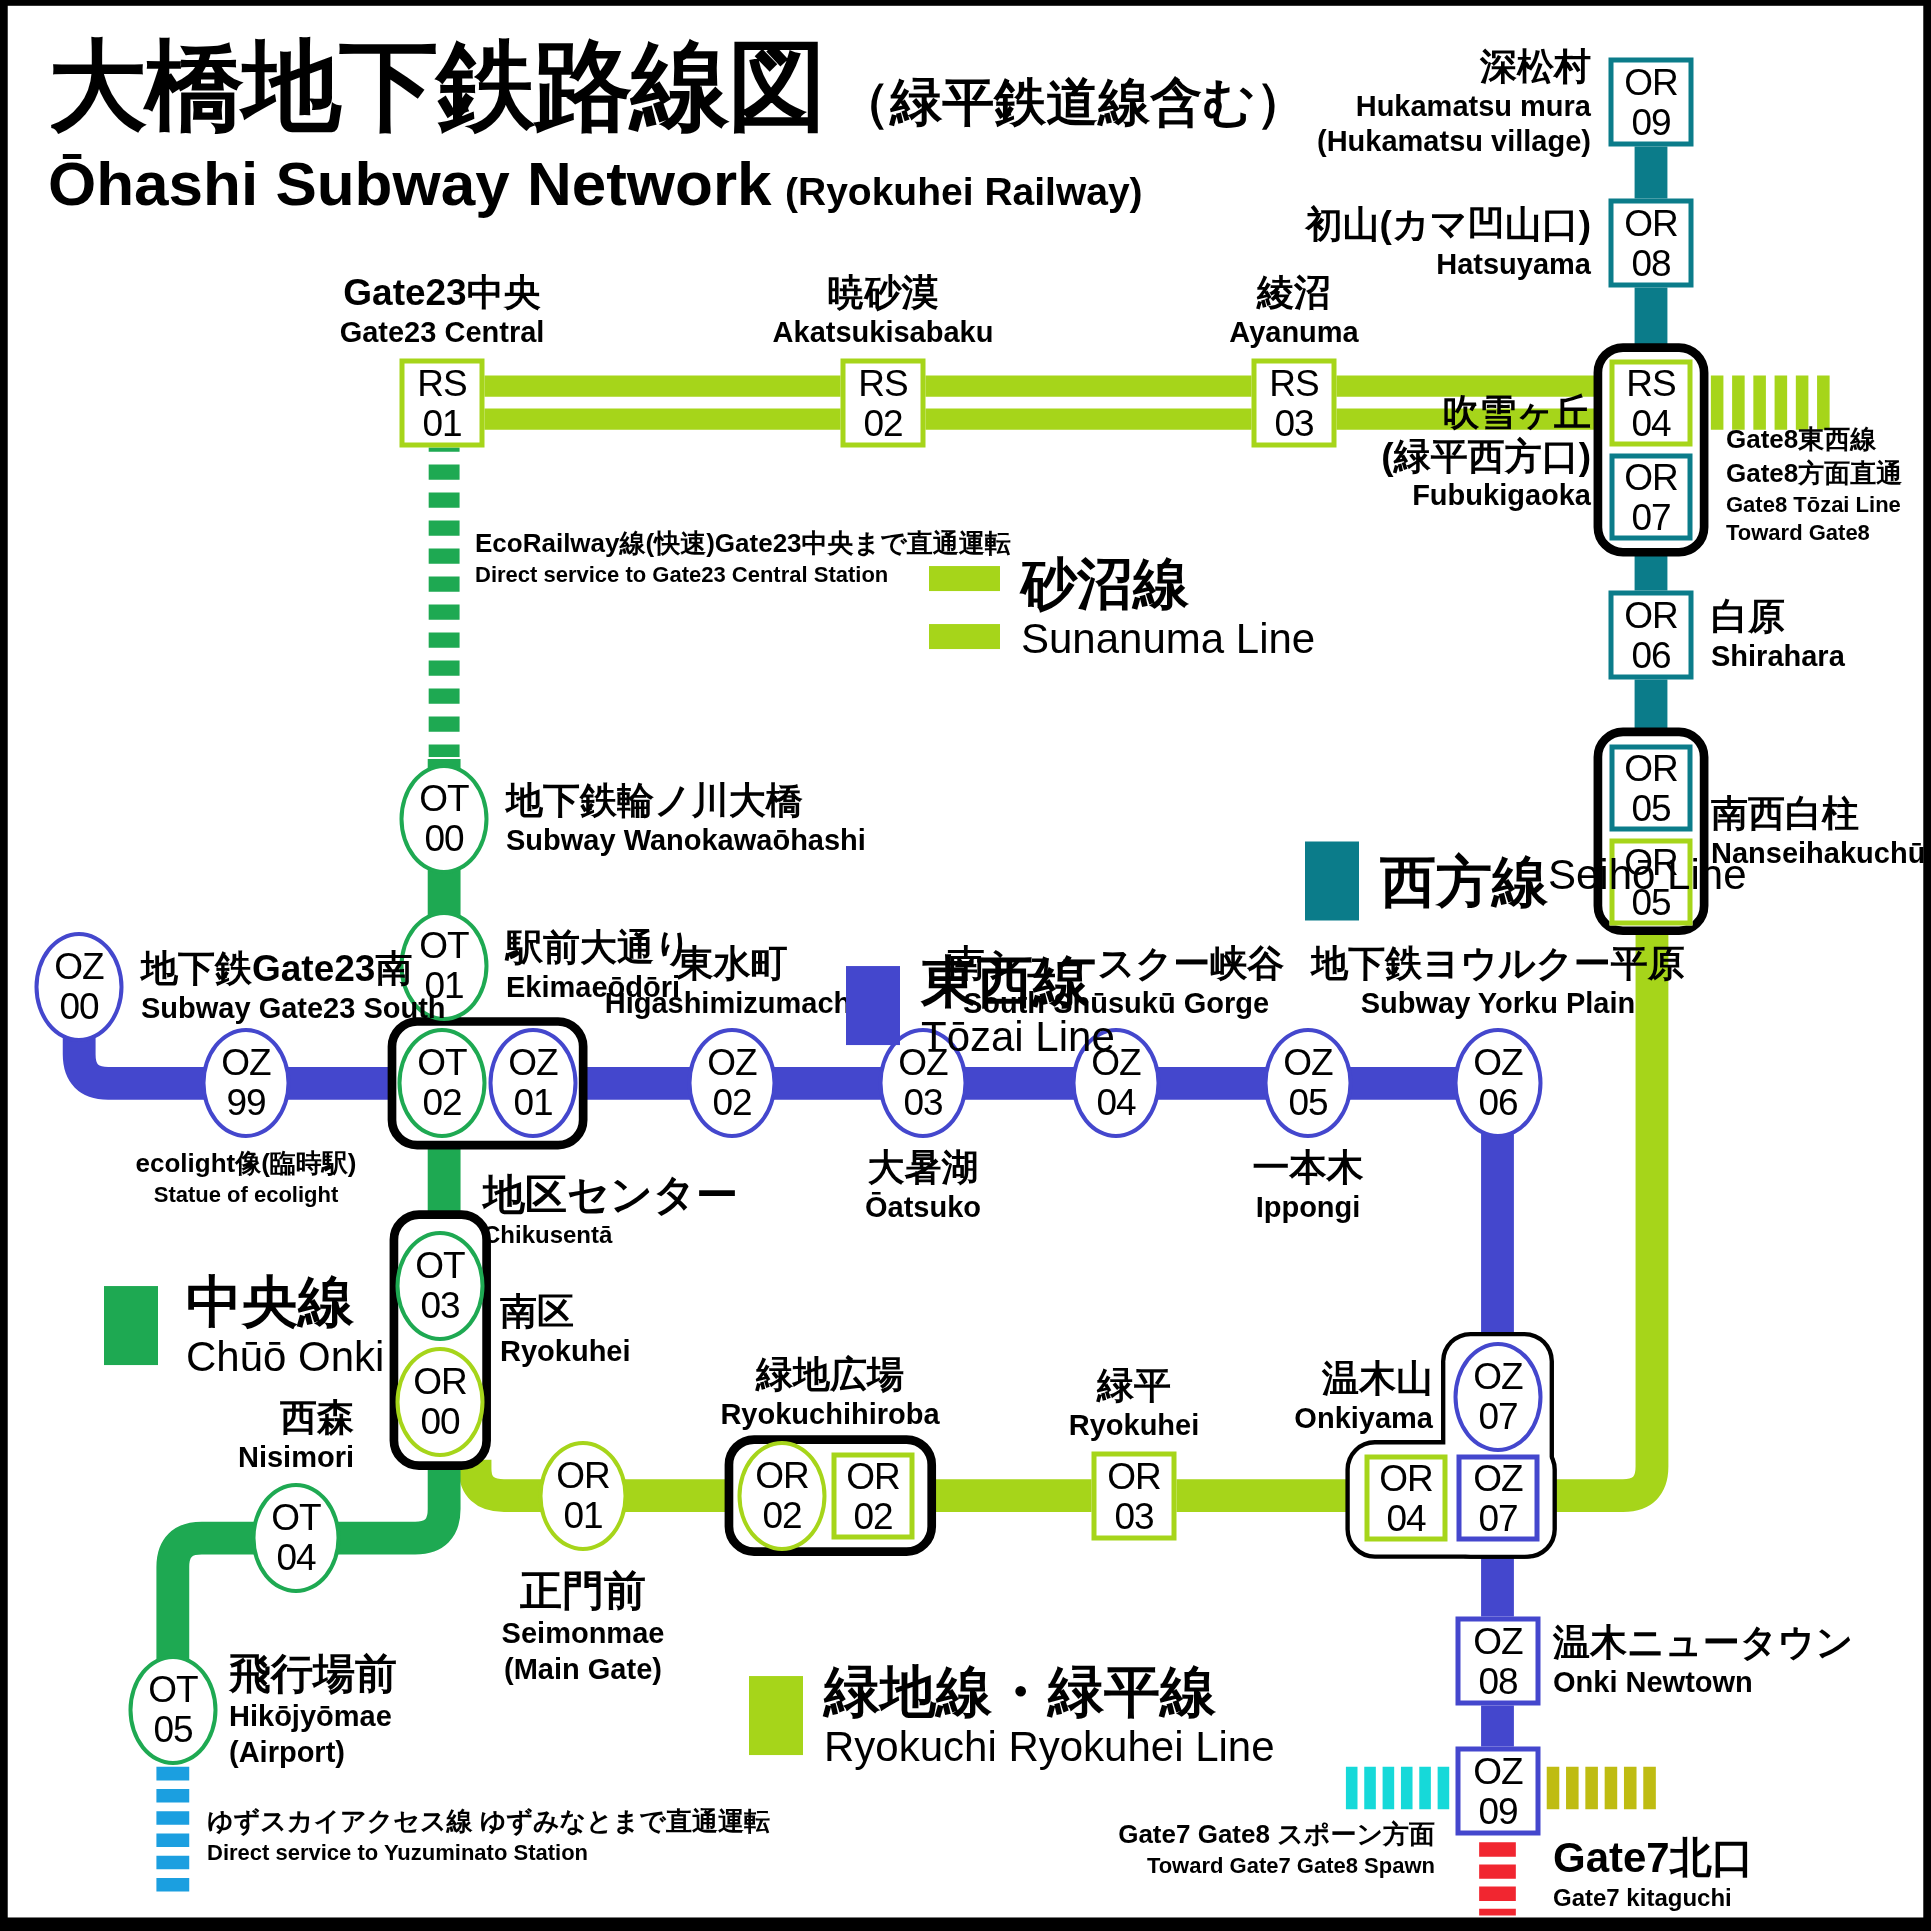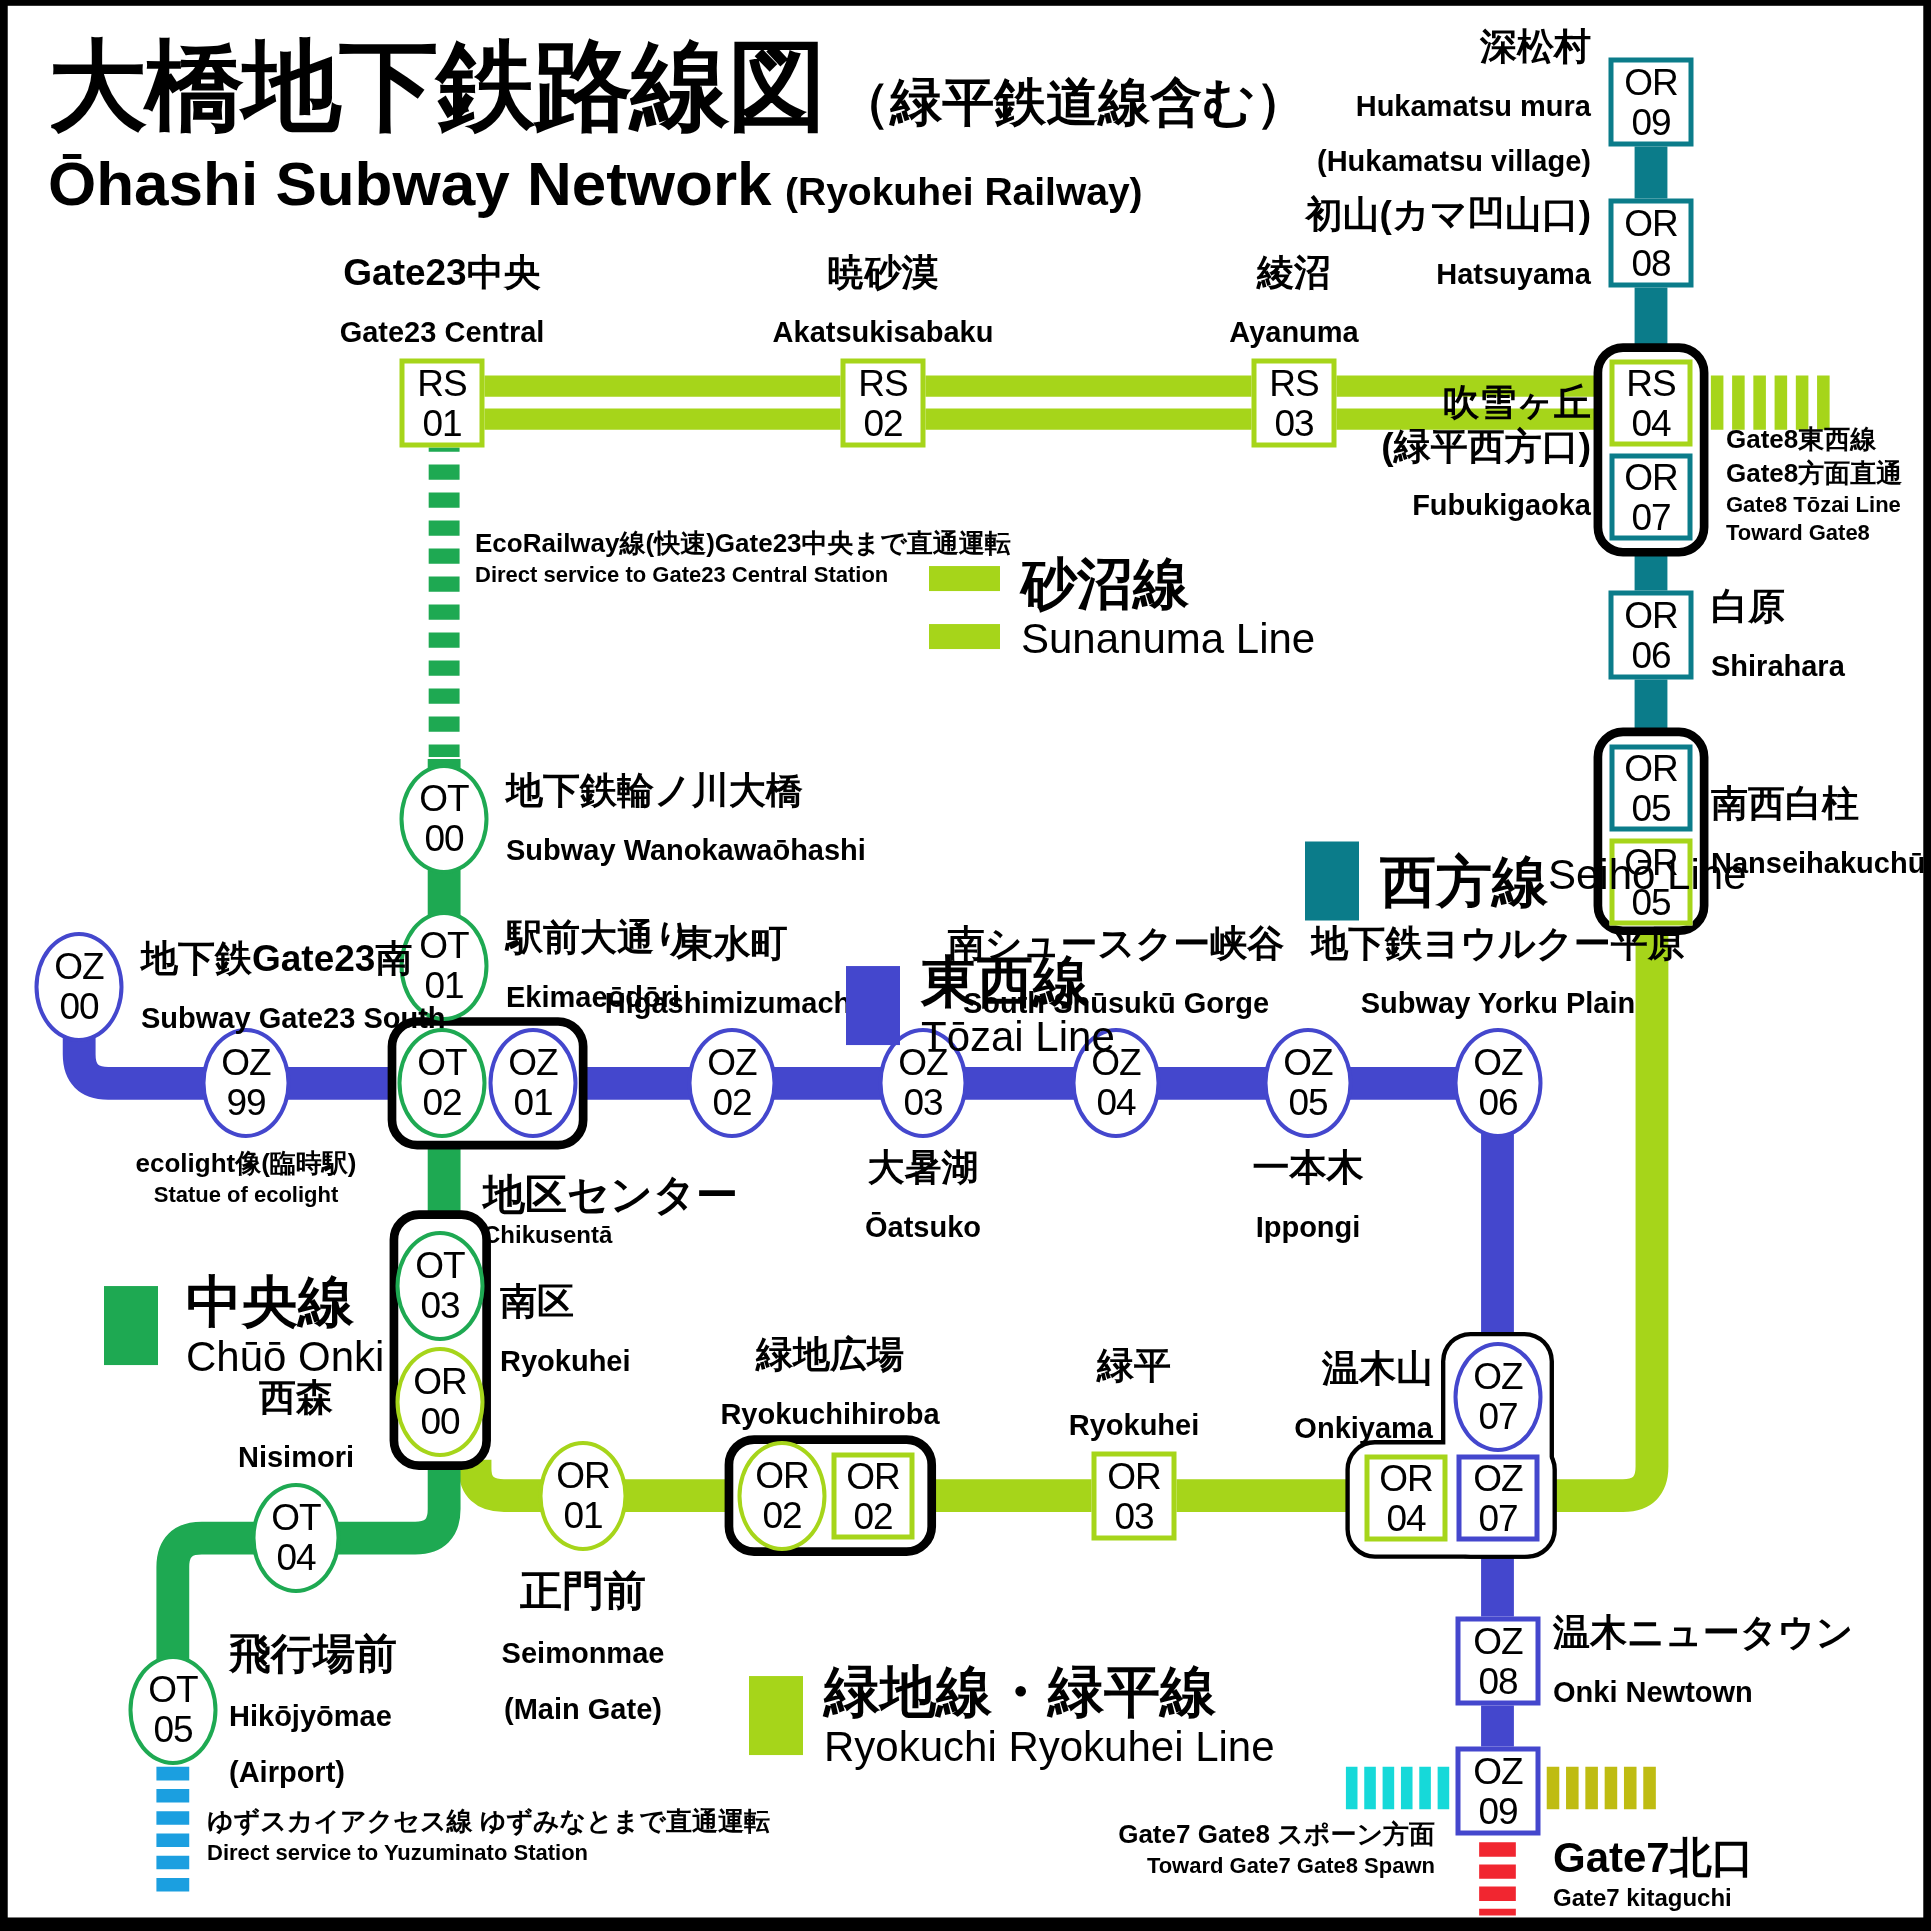--- a/index.html
+++ b/index.html
@@ -8,21 +8,21 @@
   #rail{position:absolute;left:0;top:0;}
   .station{position:absolute;display:flex;flex-direction:column;align-items:center;justify-content:center;
            background:#fff;box-sizing:border-box;transform:translate(-50%,-50%);z-index:30;}
   .st-circle{width:89px;height:110px;border-radius:50%;border-width:4.8px;border-style:solid;}
   .st-box{width:85px;height:89px;border-width:5.8px;border-style:solid;}
   .st-sq{width:83px;height:87px;border-width:5.8px;border-style:solid;}
   .code{font-size:37px;line-height:40px;font-weight:400;letter-spacing:-1px;}
   .lbl{position:absolute;z-index:40;display:flex;flex-direction:column;}
   .lbl span{white-space:nowrap;}
   .t-jp{font-size:37px;font-weight:bold;line-height:1.18;}
-  .t-en{font-size:29px;font-weight:bold;line-height:1.22;margin-top:20px;}
+  .t-en{font-size:29px;font-weight:bold;line-height:1.22;}
   .t-jpL{font-size:42px;font-weight:bold;line-height:1.2;}
   .t-enL{font-size:24px;font-weight:bold;line-height:1.25;}
   .t-jpS{font-size:26px;font-weight:bold;line-height:1.3;}
   .t-enS{font-size:22px;font-weight:bold;line-height:1.3;}
   .a-above{text-align:center;transform:translate(-50%,-100%);}
   .a-below{text-align:center;transform:translate(-50%,0);}
   .a-right{text-align:left;transform:translate(0,-50%);}
   .a-left{text-align:right;transform:translate(-100%,-50%);}
   .a-tl{text-align:left;transform:translate(0,0);}
   .legend{position:absolute;z-index:40;display:flex;align-items:center;gap:21px;transform:translate(0,-50%);}
@@ -290,21 +290,21 @@
       <span class="t-en">Ippongi</span>
     </div>
     <div class="lbl a-above" style="left: 1498px; top: 1021px;">
       <span class="t-jp">地下鉄ヨウルクー平原</span>
       <span class="t-en">Subway Yorku Plain</span>
     </div>
     <div class="lbl a-right" style="left: 500px; top: 1330px;">
       <span class="t-jp">南区</span>
       <span class="t-en">Ryokuhei</span>
     </div>
-    <div class="lbl a-above" style="left: 296px; top: 1475px;">
+    <div class="lbl a-above" style="left: 296px; top: 1475px; align-items: flex-end;">
       <span class="t-jp">西森</span>
       <span class="t-en">Nisimori</span>
     </div>
     <div class="lbl a-right" style="left: 229px; top: 1710px;">
       <span class="t-jpL">飛行場前</span>
       <span class="t-en">Hikōjyōmae</span>
       <span class="t-en">(Airport)</span>
     </div>
     <div class="lbl a-below" style="left: 583px; top: 1566px;">
       <span class="t-jpL">正門前</span>

